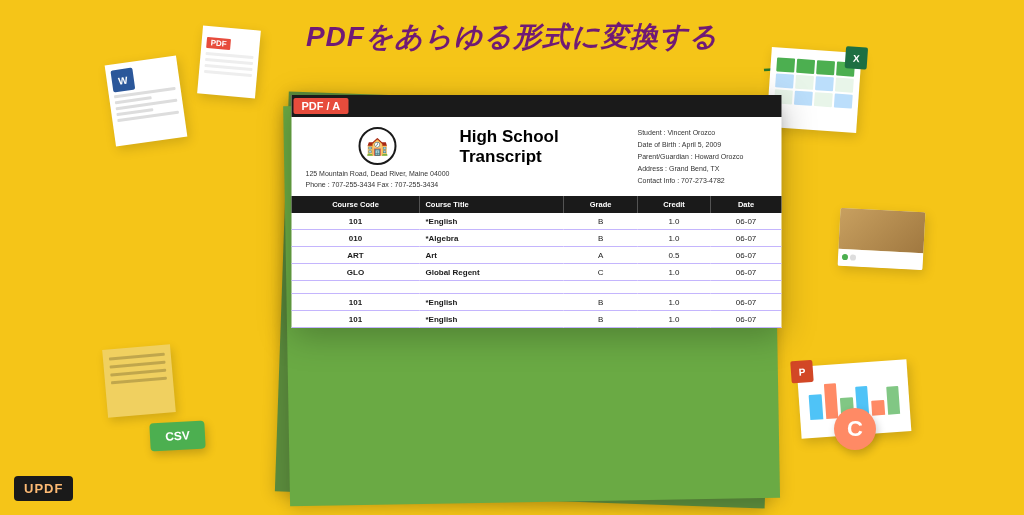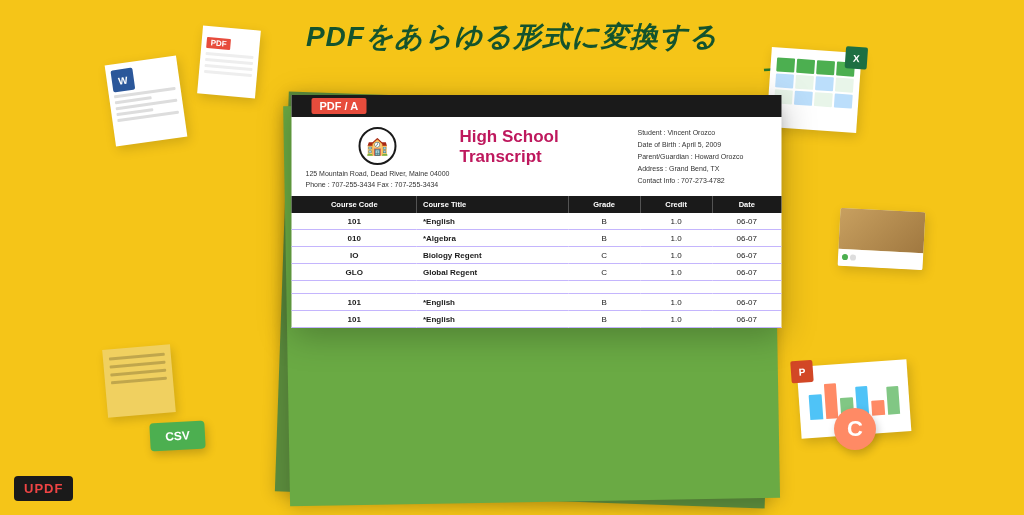--- a/index.html
+++ b/index.html
@@ -20,21 +20,21 @@
     }
 
     
     .page-title {
       position: absolute;
       top: 18px;
       left: 50%;
       transform: translateX(-50%);
       font-size: 28px;
       font-weight: bold;
-      color: #14532d;
+      color: #701a75;
       white-space: nowrap;
       font-style: italic;
       letter-spacing: 1px;
     }
 
     
     .transcript-doc {
       position: absolute;
       top: 95px;
       left: 50%;
@@ -42,21 +42,21 @@
       width: 490px;
       background: #fff;
       box-shadow: 0 8px 32px rgba(0,0,0,0.25);
       z-index: 10;
       font-size: 9px;
     }
 
     .doc-header-bar {
       background: #1a1a1a;
       color: #fff;
-      padding: 3px 20px;
+      padding: 3px 2px;
       font-size: 8px;
       display: flex;
       align-items: center;
       text-align: right;
     }
     .pdf-badge {
       background: #e74c3c;
       color: #fff;
       font-weight: bold;
       font-size: 11px;
@@ -91,21 +91,21 @@
       font-size: 7px;
       color: #333;
       line-height: 1.5;
     }
     .doc-title-area {
       flex: 1;
     }
     .doc-title-area h1 {
       font-size: 17px;
       font-weight: 900;
-      color: #be185d;
+      color: #000000;
       margin-bottom: 3px;
     }
     .doc-info-right {
       font-size: 7px;
       color: #333;
       line-height: 1.7;
       min-width: 130px;
     }
     .doc-info-right span {
       display: block;
@@ -407,21 +407,21 @@
       z-index: 6;
       box-shadow: 2px 4px 8px rgba(0,0,0,0.2);
     }
 
     
     .updf-logo {
       position: absolute;
       bottom: 14px;
       left: 14px;
       background: #1a1a1a;
-      color: #ef4444;
+      color: #fdba74;
       font-weight: 900;
       font-size: 13px;
       padding: 5px 10px;
       border-radius: 4px;
       z-index: 20;
       letter-spacing: 1px;
     }
 
     
     .arrow-container {
@@ -591,24 +591,24 @@
           <td>06-07</td>
         </tr>
         <tr>
           <td>010</td>
           <td>*Algebra</td>
           <td>B</td>
           <td>1.0</td>
           <td>06-07</td>
         </tr>
         <tr>
-          <td>IO</td>
-          <td>Biology Regent</td>
-          <td>C</td>
-          <td>1.0</td>
+          <td>ART</td>
+          <td>Art</td>
+          <td>A</td>
+          <td>0.5</td>
           <td>06-07</td>
         </tr>
         <tr>
           <td>GLO</td>
           <td>Global Regent</td>
           <td>C</td>
           <td>1.0</td>
           <td>06-07</td>
         </tr>
         <tr class="spacer">

